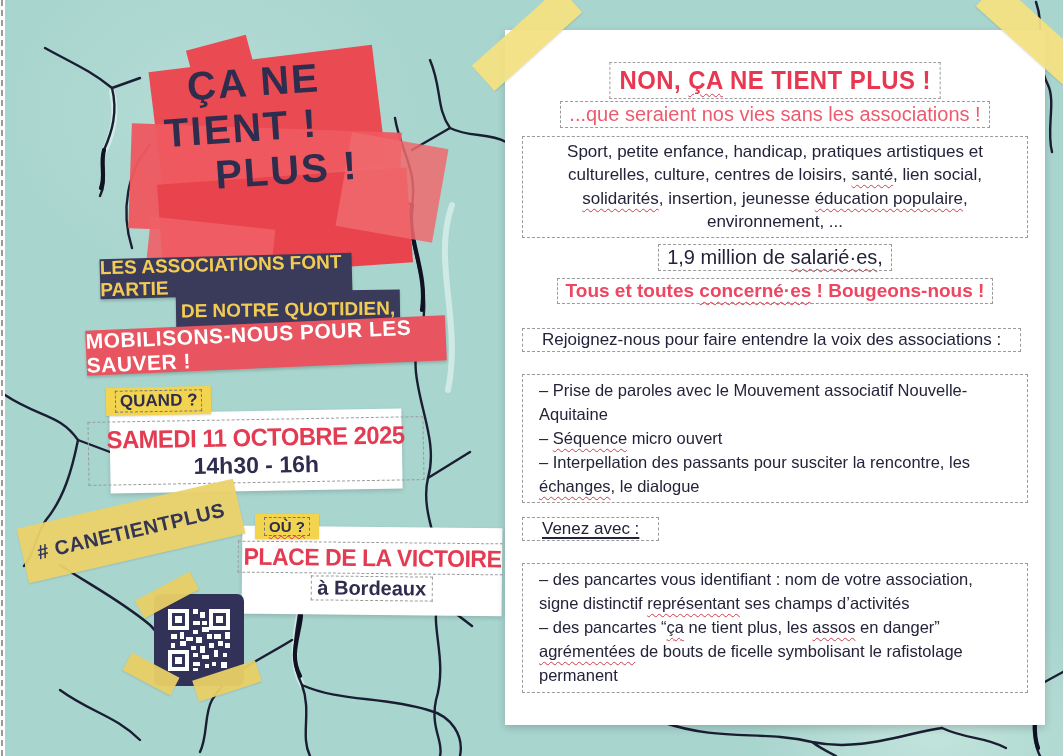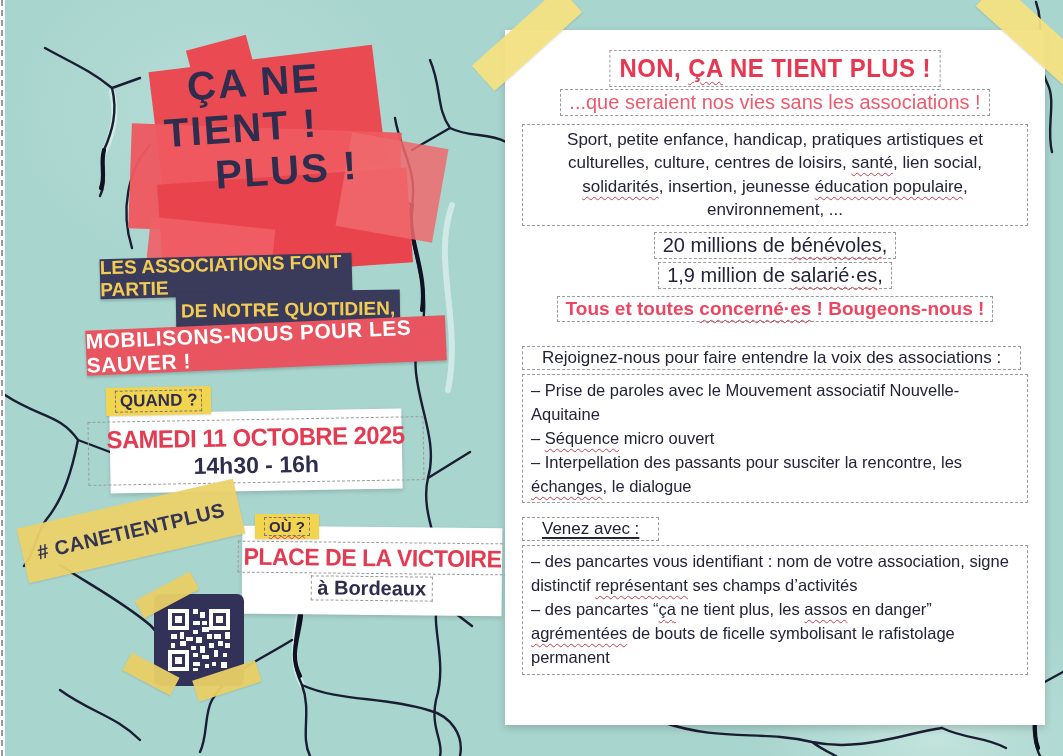--- a/index.html
+++ b/index.html
@@ -56,37 +56,37 @@
   .tape-qr-bl{left:124px;top:664px;width:54px;height:20px;transform:rotate(28deg);background:#e9cf66;}
   .tape-qr-br{left:194px;top:670px;width:66px;height:22px;transform:rotate(-18deg);background:#e9cf66;}
   
   .sheet{position:absolute;left:505px;top:30px;width:540px;height:695px;background:#fff;z-index:3;
          box-shadow:0 3px 8px rgba(0,0,0,.18);padding:0 17px;box-sizing:border-box;
          color:#23233a;}
   .tape-sh-tl{left:468px;top:22px;width:118px;height:34px;transform:rotate(-42deg);background:#f4e183;z-index:6;}
   .tape-sh-tr{left:972px;top:16px;width:118px;height:34px;transform:rotate(42deg);background:#f4e183;z-index:6;}
   .frame{border:1px dashed #9b9b9b;}
   .center{text-align:center;}
-  .sh-title{margin-top:20px;text-align:center;}
+  .sh-title{margin-top:32px;text-align:center;}
   .sh-title .frame{display:inline-block;padding:2px 10px;color:#e83750;font-weight:800;
                    font-size:26px;letter-spacing:.5px;white-space:nowrap;transform:scaleX(.92);}
   .intro{margin-top:8px;}
   .intro .frame{display:inline-block;padding:3px 6px;font-size:17px;line-height:1.38;max-width:498px;}
   .que{margin-top:2px;}
   .que .frame{display:inline-block;padding:1px 8px;color:#ee5a6e;font-size:20px;}
   .stats{margin-top:6px;}
   .stat-line{margin:3px 0;}
   .stat-line .frame{display:inline-block;padding:1px 8px;font-size:20px;color:#23233a;}
   .redline{margin-top:7px;}
   .redline .frame{display:inline-block;padding:1px 8px;color:#ee4560;font-weight:800;font-size:19px;}
   .redline+.redline{margin-top:3px;}
   .section{margin-top:24px;text-align:left;}
   .section .head .frame{display:inline-block;padding:1px 19px;font-weight:400;font-size:17px;}
   .head-underline{text-decoration:underline;text-decoration-thickness:1.5px;text-underline-offset:3px;}
-  .section .listbox{margin-top:4px;padding:4px 8px;font-size:16.5px;line-height:1.45;}
+  .section .listbox{margin-top:22px;padding:4px 16px;font-size:16.5px;line-height:1.45;}
   .section.bring{margin-top:14px;}
   .wavy{text-decoration:underline wavy #c93c4e;text-decoration-thickness:1px;text-underline-offset:4px;}
 </style>
 </head>
 <body>
 
 <div class="canvas">
 
   <svg class="cracks" width="1063" height="756" viewBox="0 0 1063 756">
     <g fill="none" stroke-linecap="round" stroke-linejoin="round">
@@ -235,23 +235,20 @@
     <div class="center que">
       <div class="frame">...que seraient nos vies sans les associations !</div>
     </div>
 
     <div class="center intro">
       <div class="frame"><span>Sport, petite enfance, handicap, pratiques artistiques et culturelles, culture, centres de loisirs, </span><span class="wavy">santé</span><span>, lien social, </span><span class="wavy">solidarités</span><span>, insertion, jeunesse </span><span class="wavy">éducation populaire</span><span>, environnement, ...</span></div>
     </div>
 
     <div class="center stats">
       <div class="stat-line">
-        <div class="frame"><span>20 millions de </span><span class="wavy">bénévoles</span><span>,</span></div>
-      </div>
-      <div class="stat-line">
         <div class="frame"><span>1,9 million de </span><span class="wavy">salarié·es</span><span>,</span></div>
       </div>
     </div>
 
     <div class="center redline">
       <div class="frame"><span>Tous et toutes </span><span class="wavy">concerné·es</span><span> ! Bougeons-nous !</span></div>
     </div>
 
     <div class="section join">
       <div class="head"><div class="frame">Rejoignez-nous pour faire entendre la voix des associations :</div></div>

